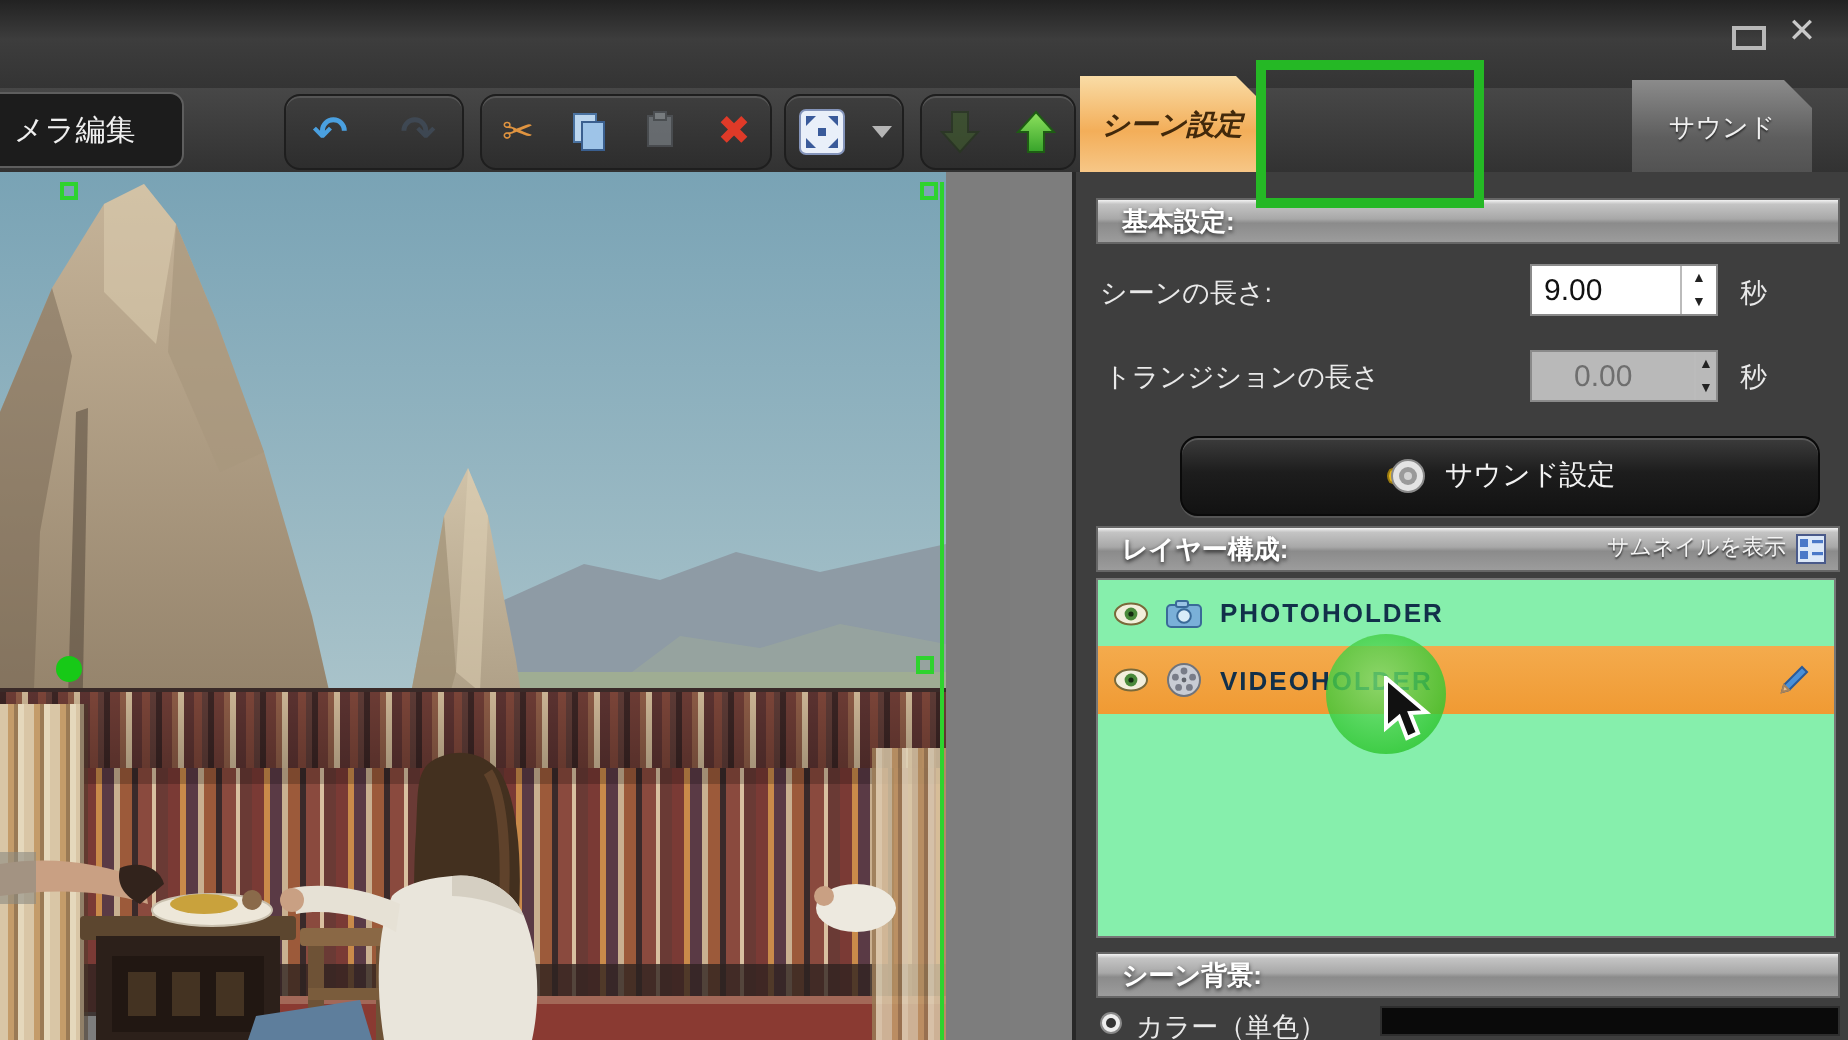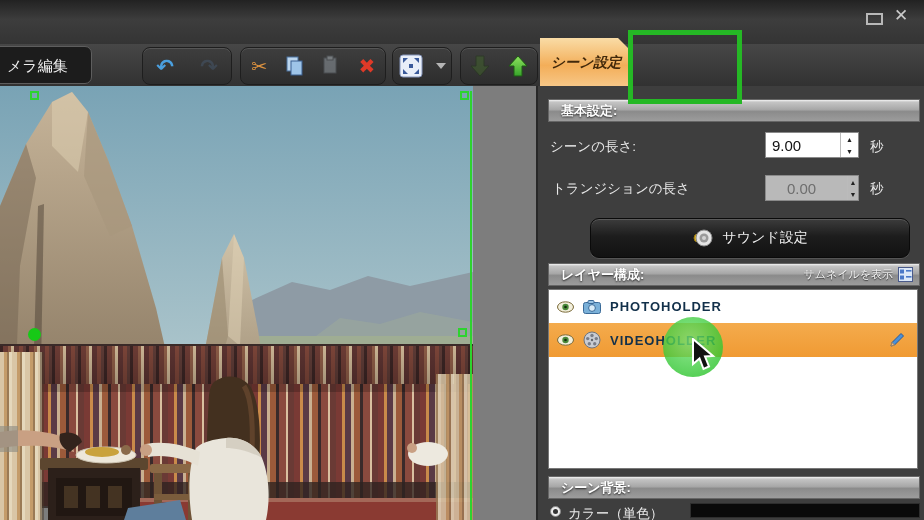--- a/index.html
+++ b/index.html
@@ -68,21 +68,21 @@
     font-size:7px;color:#222;cursor:pointer;}
   .spin-disabled{background:#b9b9b9;}
   .spin-disabled input{color:#6e6e6e;}
   .sound-btn{left:52px;top:132px;width:318px;height:38px;border-radius:9px;cursor:pointer;
     background:linear-gradient(180deg,#3c3c3c 0%,#1d1d1d 45%,#121212 100%);
     border:1px solid #0a0a0a;box-shadow:0 1px 0 #555,inset 0 1px 0 #5a5a5a;
     display:flex;align-items:center;justify-content:center;gap:8px;
     color:#f2f2f2;font-size:14px;}
   .thumb-lbl{color:#f5f5f5;font-size:11px;font-weight:normal;text-shadow:0 1px 1px rgba(0,0,0,.7);}
 
-  .llist{left:10px;top:203px;width:370px;height:180px;background:#ffffff;
+  .llist{left:10px;top:203px;width:370px;height:180px;background:#86efac;
     border:1px solid #777;box-sizing:border-box;overflow:hidden;}
   .lrow{position:relative;height:33px;display:flex;align-items:center;gap:9px;
     padding-left:8px;cursor:pointer;}
   .lrow-sel{background:linear-gradient(180deg,#f4ab4d,#f09a33);height:34px;}
   .lname{color:#12304a;font-size:13px;font-weight:bold;letter-spacing:1px;}
   .click-circle{left:114px;top:27px;width:60px;height:60px;border-radius:50%;
     background:radial-gradient(circle at 45% 40%,#74e274,#2cc42c 75%);opacity:.8;
     pointer-events:none;}
 
   .swatch{left:152px;top:417px;width:230px;height:15px;background:#0a0a0a;
@@ -158,20 +158,21 @@
           <stop offset="0" stop-color="#8ee25e"></stop>
               <stop offset="1" stop-color="#37a32a"></stop>
         </linearGradient>
           </defs>
         <path d="M11 2 L20 12 L15 12 L15 22 L7 22 L7 12 L2 12 Z" fill="url(#gup)" stroke="#1e5c14"></path>
       </svg>
     </div>
   </div>
 
   <div class="abs tab tab-active" style="left:540px;width:92px;">シーン設定</div>
+  <div class="abs tab" style="left:816px;width:90px;">サウンド</div>
   <div class="abs hl-box"></div>
 
   <div class="abs panel">
 
     <div class="abs shead" style="top:13px;">基本設定:</div>
 
     <div class="abs plabel" style="left:12px;top:52px;">シーンの長さ:</div>
     <div class="abs spin" style="left:227px;top:46px;">
       <input value="9.00" style="">
       <div class="spin-btns">

